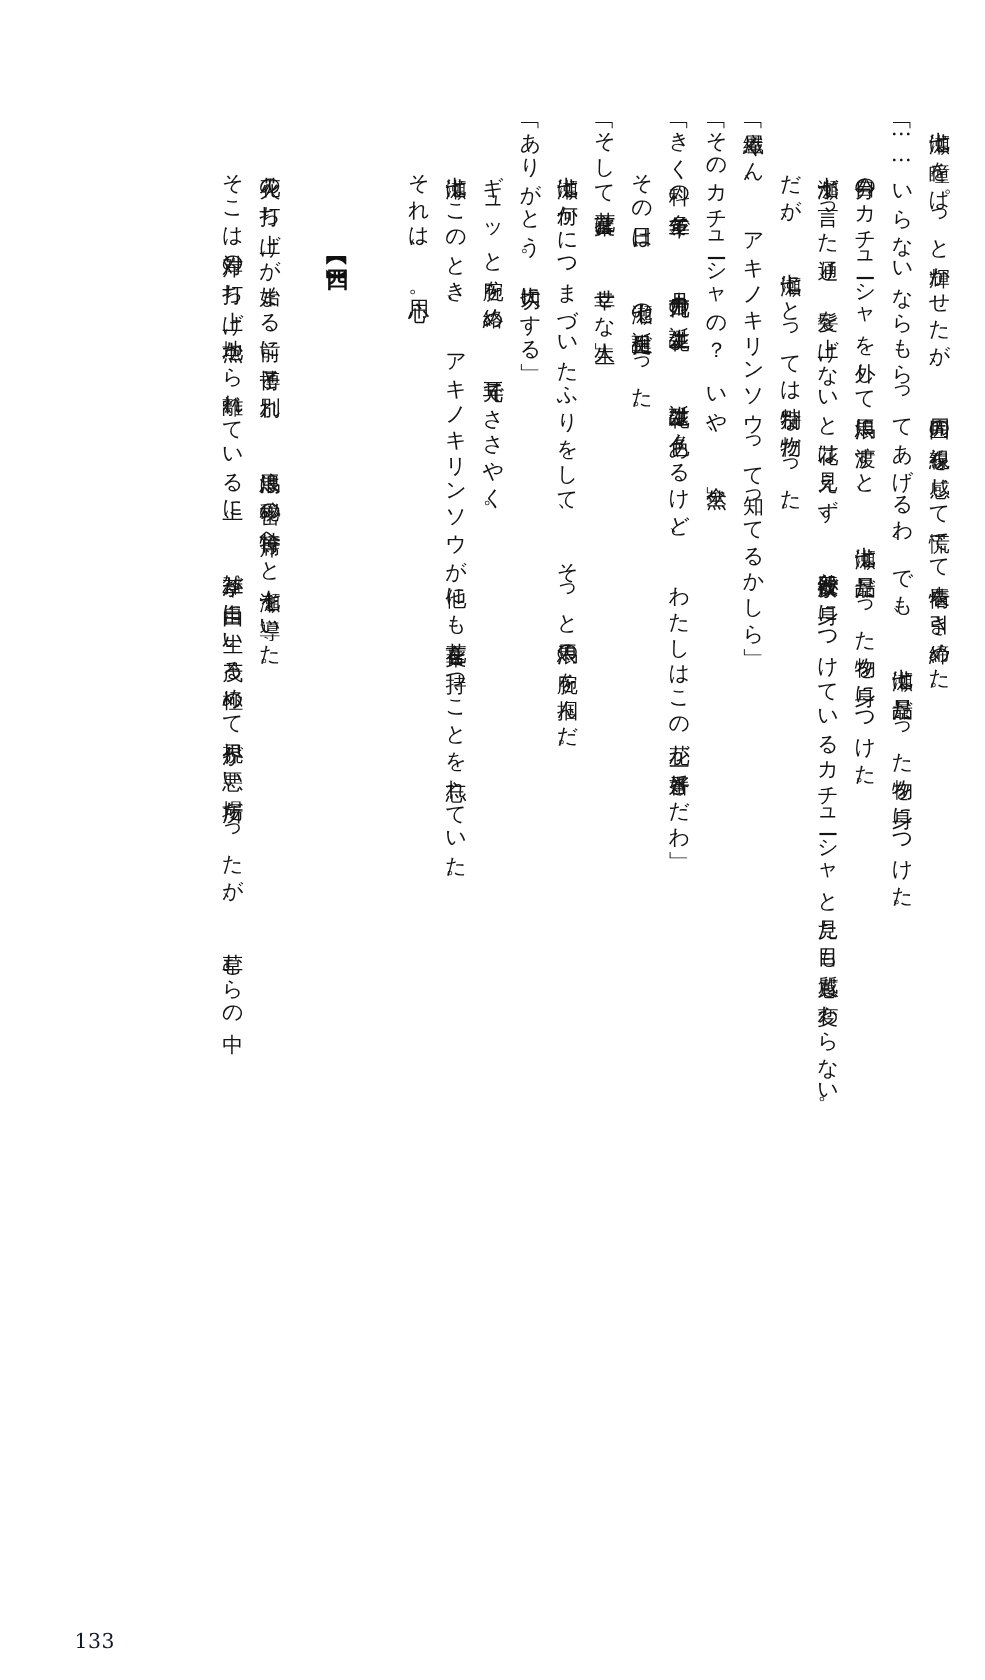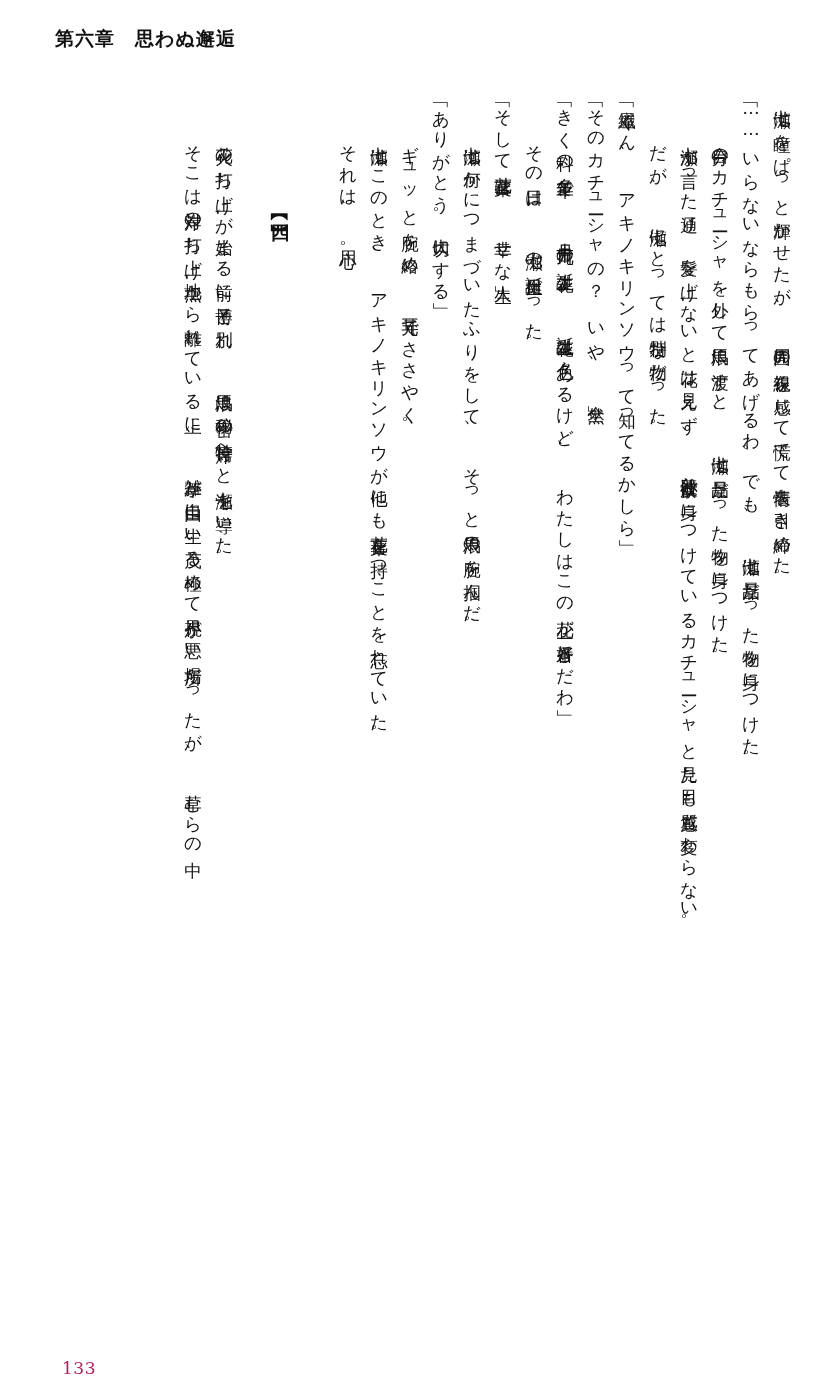--- a/index.html
+++ b/index.html
@@ -37,21 +37,21 @@
     color: #111;
   }
 
   
   .folio {
     position: absolute;
     left: 62px;
     bottom: 22px;
     font-size: 17px;
     font-family: "DejaVu Serif", "Liberation Serif", serif;
-    color: #be185d;
+    color: #0f172a;
     letter-spacing: 0.5px;
   }
 
   
   .body-area {
     position: absolute;
     top: 96px;
     left: 30px;
     width: 760px;
     height: 1250px;
@@ -97,21 +97,20 @@
     height: 1250px;
   }
 
   
 </style>
 </head>
 <body>
 
 <div class="page">
 
-  <div class="chapter-header">第六章　思わぬ邂逅</div>
 
   <div class="body-area">
     <div class="col">七瀬は瞳をぱっと輝かせたが、　周囲の視線を感じて慌てて表情を引き締めた。</div>
     <div class="col">「……いらないならもらってあげるわ。でも、　七瀬は景品だった物を身につけた。</div>
     <div class="col ind1">　自分のカチューシャを外して浪馬に渡すと、　七瀬は景品だった物を身につけた。</div>
     <div class="col ind1">　七瀬が言った通り、髪を上げないと花は見えず、　普段彼女が身につけているカチューシャと見た目も質感も変わらない。</div>
     <div class="col ind1">　だが、　七瀬にとっては特別な物だった。</div>
     <div class="col">「織屋くん、　アキノキリンソウって知ってるかしら」</div>
     <div class="col">「そのカチューシャの？　いや、　全然」</div>
     <div class="col">「きく科の多年草で、　十月十九日の誕生花よ。　誕生花は色々あるけど、　わたしはこの花が一番好きだわ」</div>

